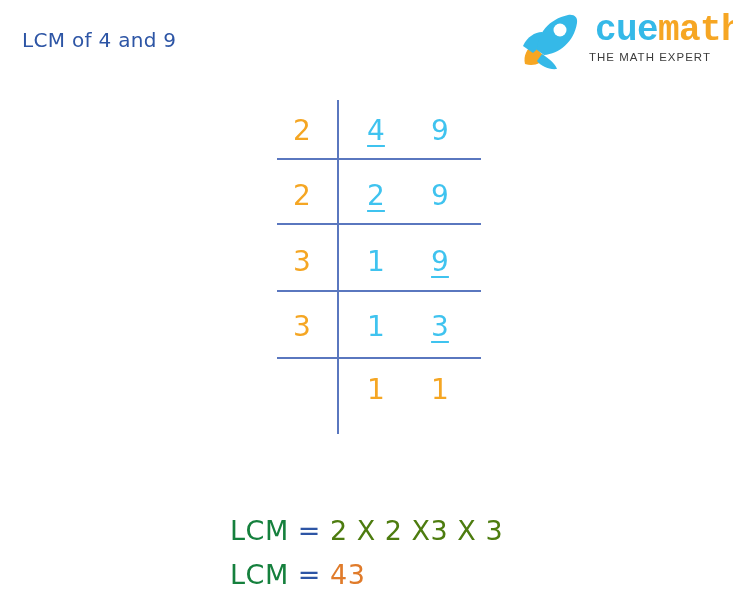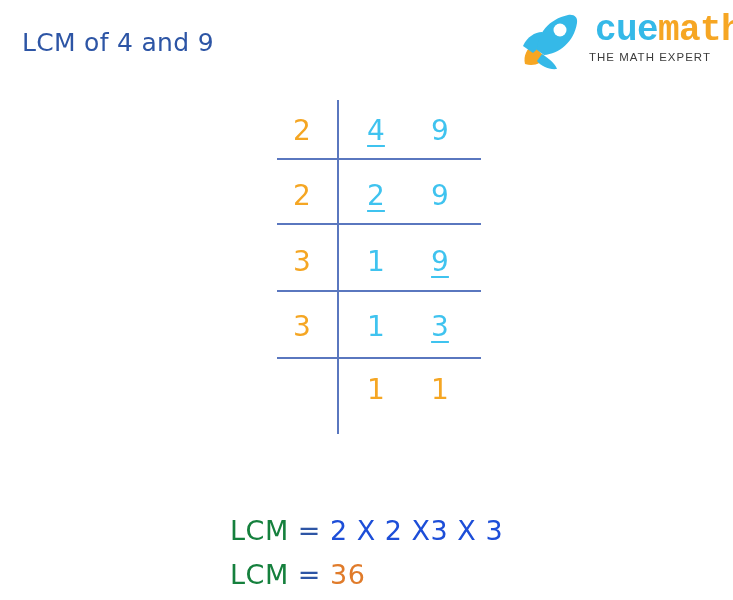--- a/index.html
+++ b/index.html
@@ -16,21 +16,21 @@
     height: 600px;
     background: #ffffff;
     overflow: hidden;
   }
 
   
   #page-title {
     position: absolute;
     left: 22px;
     top: 28px;
-    font-size: 25px;
+    font-size: 20px;
     letter-spacing: 0.3px;
     color: #2d55a5;
     font-family: "DejaVu Sans", sans-serif;
     font-weight: 400;
     white-space: nowrap;
     text-align: center;
   }
 
   
   #logo {
@@ -123,21 +123,21 @@
     left: 230px;
     font-family: "DejaVu Sans", sans-serif;
     font-size: 27px;
     letter-spacing: 0.5px;
     white-space: nowrap;
   }
   #result-line-1 { top: 515px; }
   #result-line-2 { top: 559px; }
   .res-label { color: #15803d; }
   .res-eq    { color: #2d55a5; }
-  .res-value { color: #1d4ed8; }
+  .res-value { color: #4d7c0f; }
   .res-value-2 { color: #e07b2a; }
 </style>
 </head>
 <body>
 
 <div id="canvas">
 
   <div id="page-title">LCM of 4 and 9</div>
 
   <div id="logo">
@@ -189,16 +189,16 @@
 
   <div class="result" id="result-line-1">
     <span class="res-label">LCM</span>
     <span class="res-eq">=</span>
     <span class="res-value">2 X 2 X3 X 3</span>
   </div>
 
   <div class="result" id="result-line-2">
     <span class="res-label">LCM</span>
     <span class="res-eq">=</span>
-    <span class="res-value-2">36</span>
+    <span class="res-value-2">43</span>
   </div>
 
 </div>
 
 </body></html>

